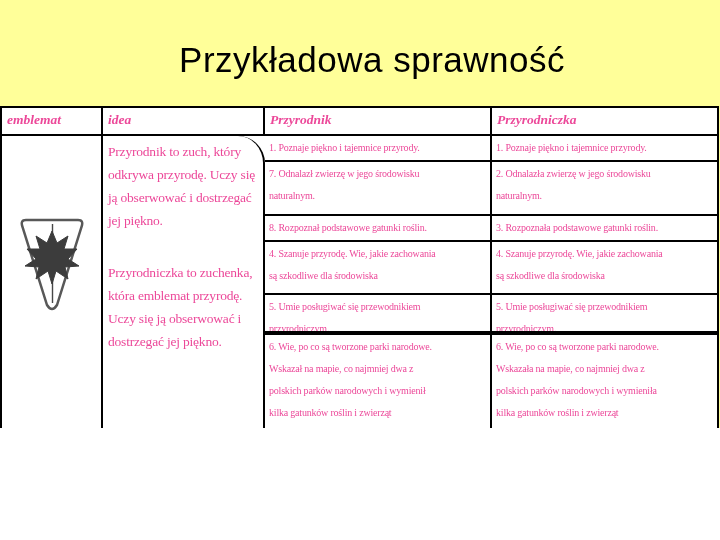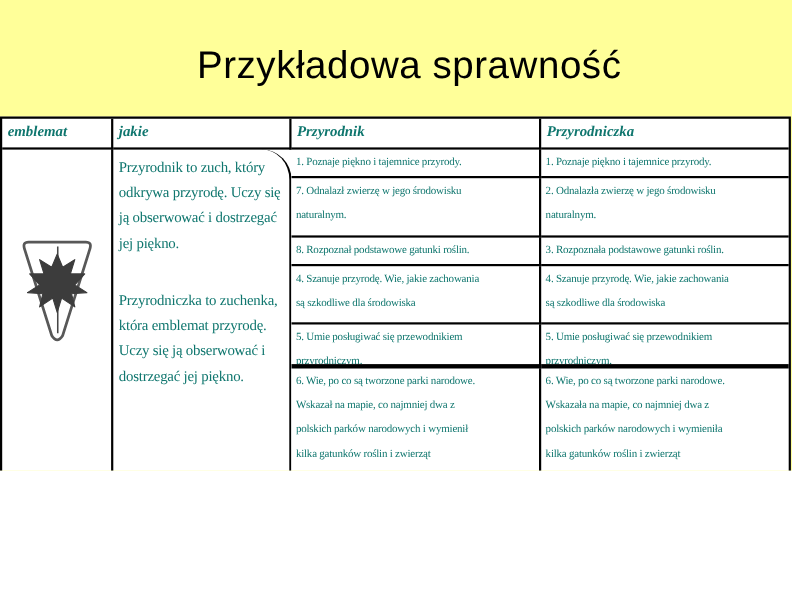--- a/index.html
+++ b/index.html
@@ -30,21 +30,21 @@
     background:#fff;
     border:2px solid #000;
     border-bottom-width:3px;
     display:grid;
     grid-template-columns:101px 162px 227px 225px;
     grid-template-rows:28px 26px 54px 26px 53px 40px auto;
   }
   .cell{
     box-sizing:border-box;
     overflow:hidden;
-    color:#0f766e;
+    color:#ec4899;
   }
   .br{ border-right:2px solid #000; }
   .bb{ border-bottom:2px solid #000; }
   .bb-thick{ border-bottom:4px solid #000; }
   .hcell{
     font-style:italic;
     font-weight:bold;
     font-size:13.5px;
     padding:4px 2px 0 5px;
     line-height:16px;
@@ -86,21 +86,21 @@
 </head>
 <body>
 
 <div class="slide">
 
   <h1 class="title">Przykładowa sprawność</h1>
 
   <div class="tbl">
 
     <div class="cell hcell br bb">emblemat</div>
-    <div class="cell hcell br bb">jakie</div>
+    <div class="cell hcell br bb">idea</div>
     <div class="cell hcell br bb">Przyrodnik</div>
     <div class="cell hcell bb">Przyrodniczka</div>
 
     <div class="cell br span-col emblem-cell" style="grid-column:1;">
       <svg width="68" height="100" viewBox="0 0 68 100">
         <path d="M8,4 H60 Q66,4 63.5,11 L39,89 Q34,97 29,89 L4.5,11 Q2,4 8,4 Z" fill="#ffffff" stroke="#585858" stroke-width="2.5"></path>
         <line x1="34.5" y1="8" x2="34.5" y2="87" stroke="#474747" stroke-width="1.4"></line>
         <polygon points="34,15 39,27 50,20 46,33 59,33 50,43 61,50 47,51 50,63 38,55 34,68 30,55 18,63 21,51 7,50 18,43 9,33 22,33 18,20 29,27" fill="#3c3c3c" stroke="#3c3c3c" stroke-width="1" stroke-linejoin="round"></polygon>
       </svg>
     </div>

